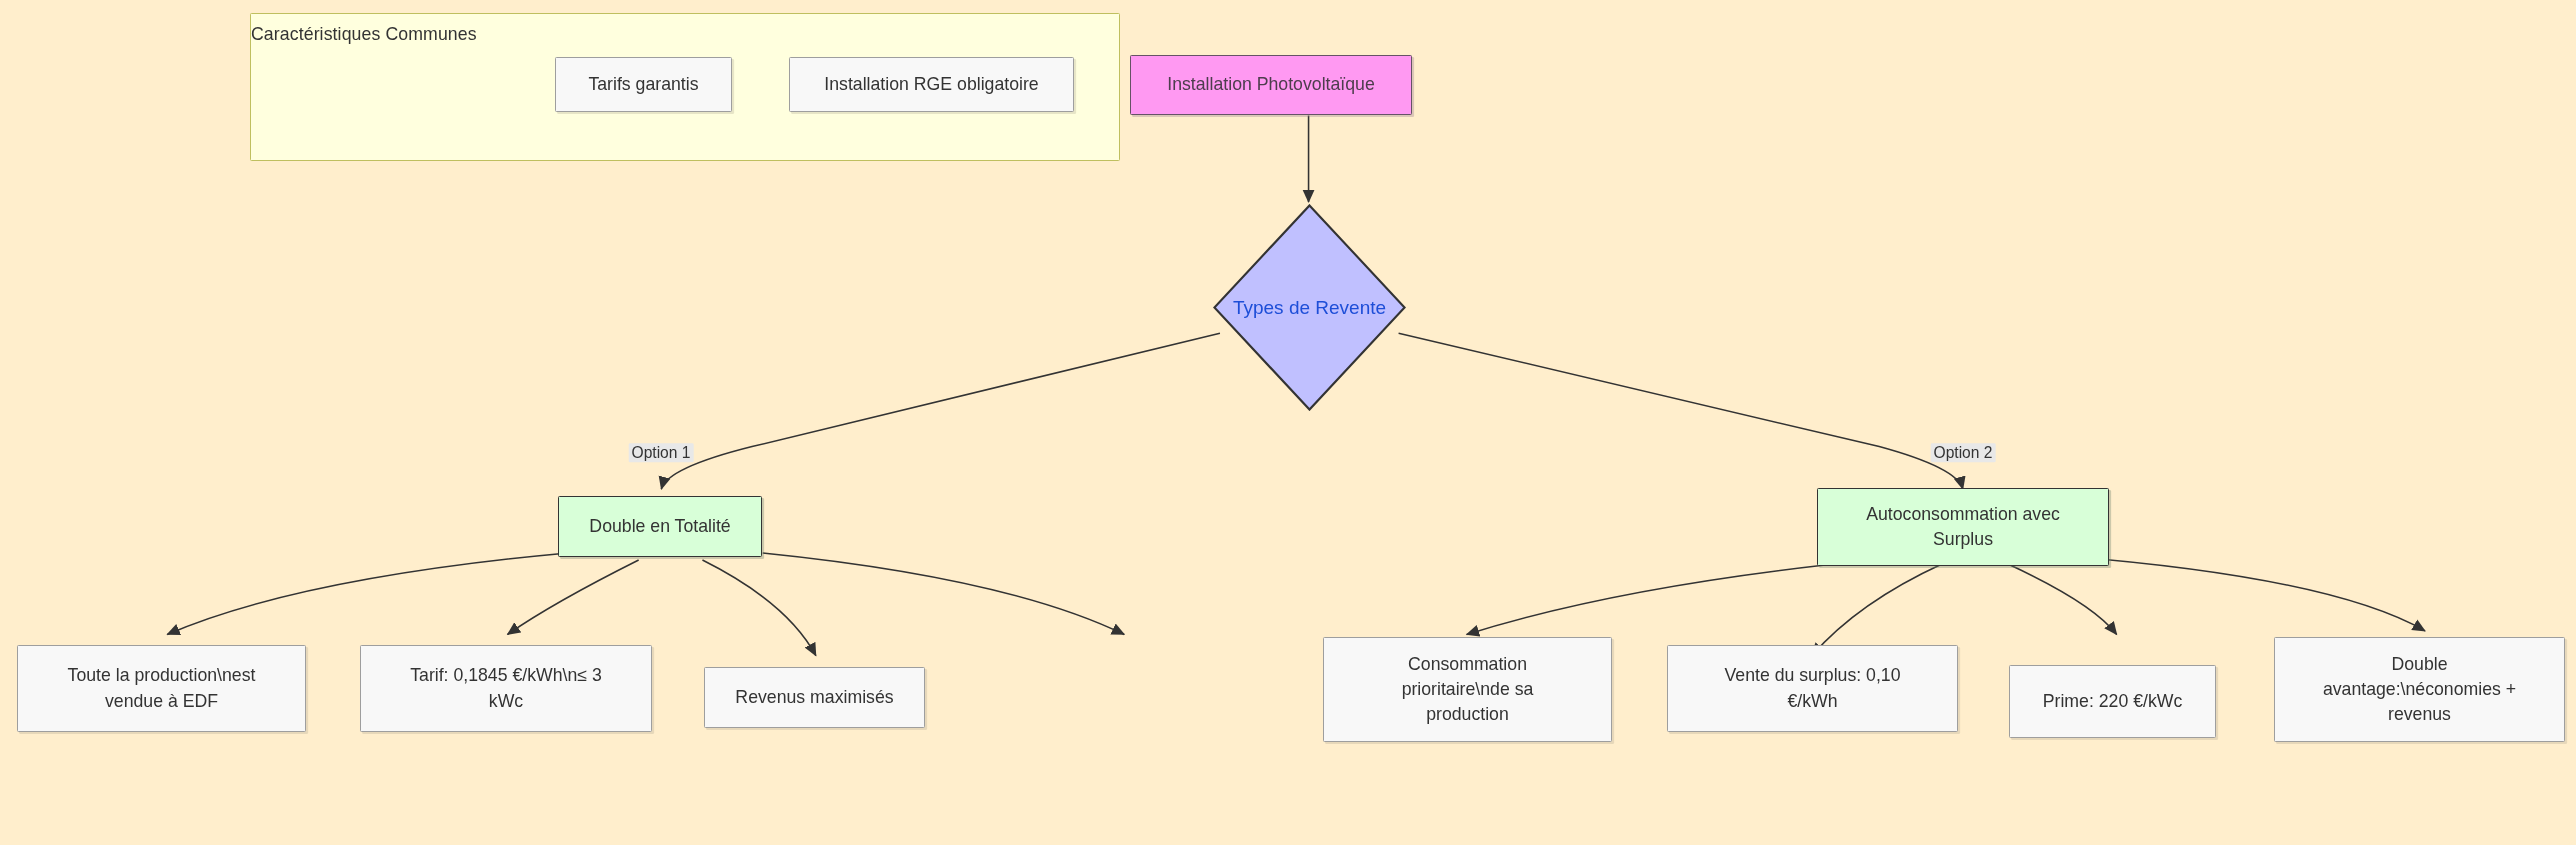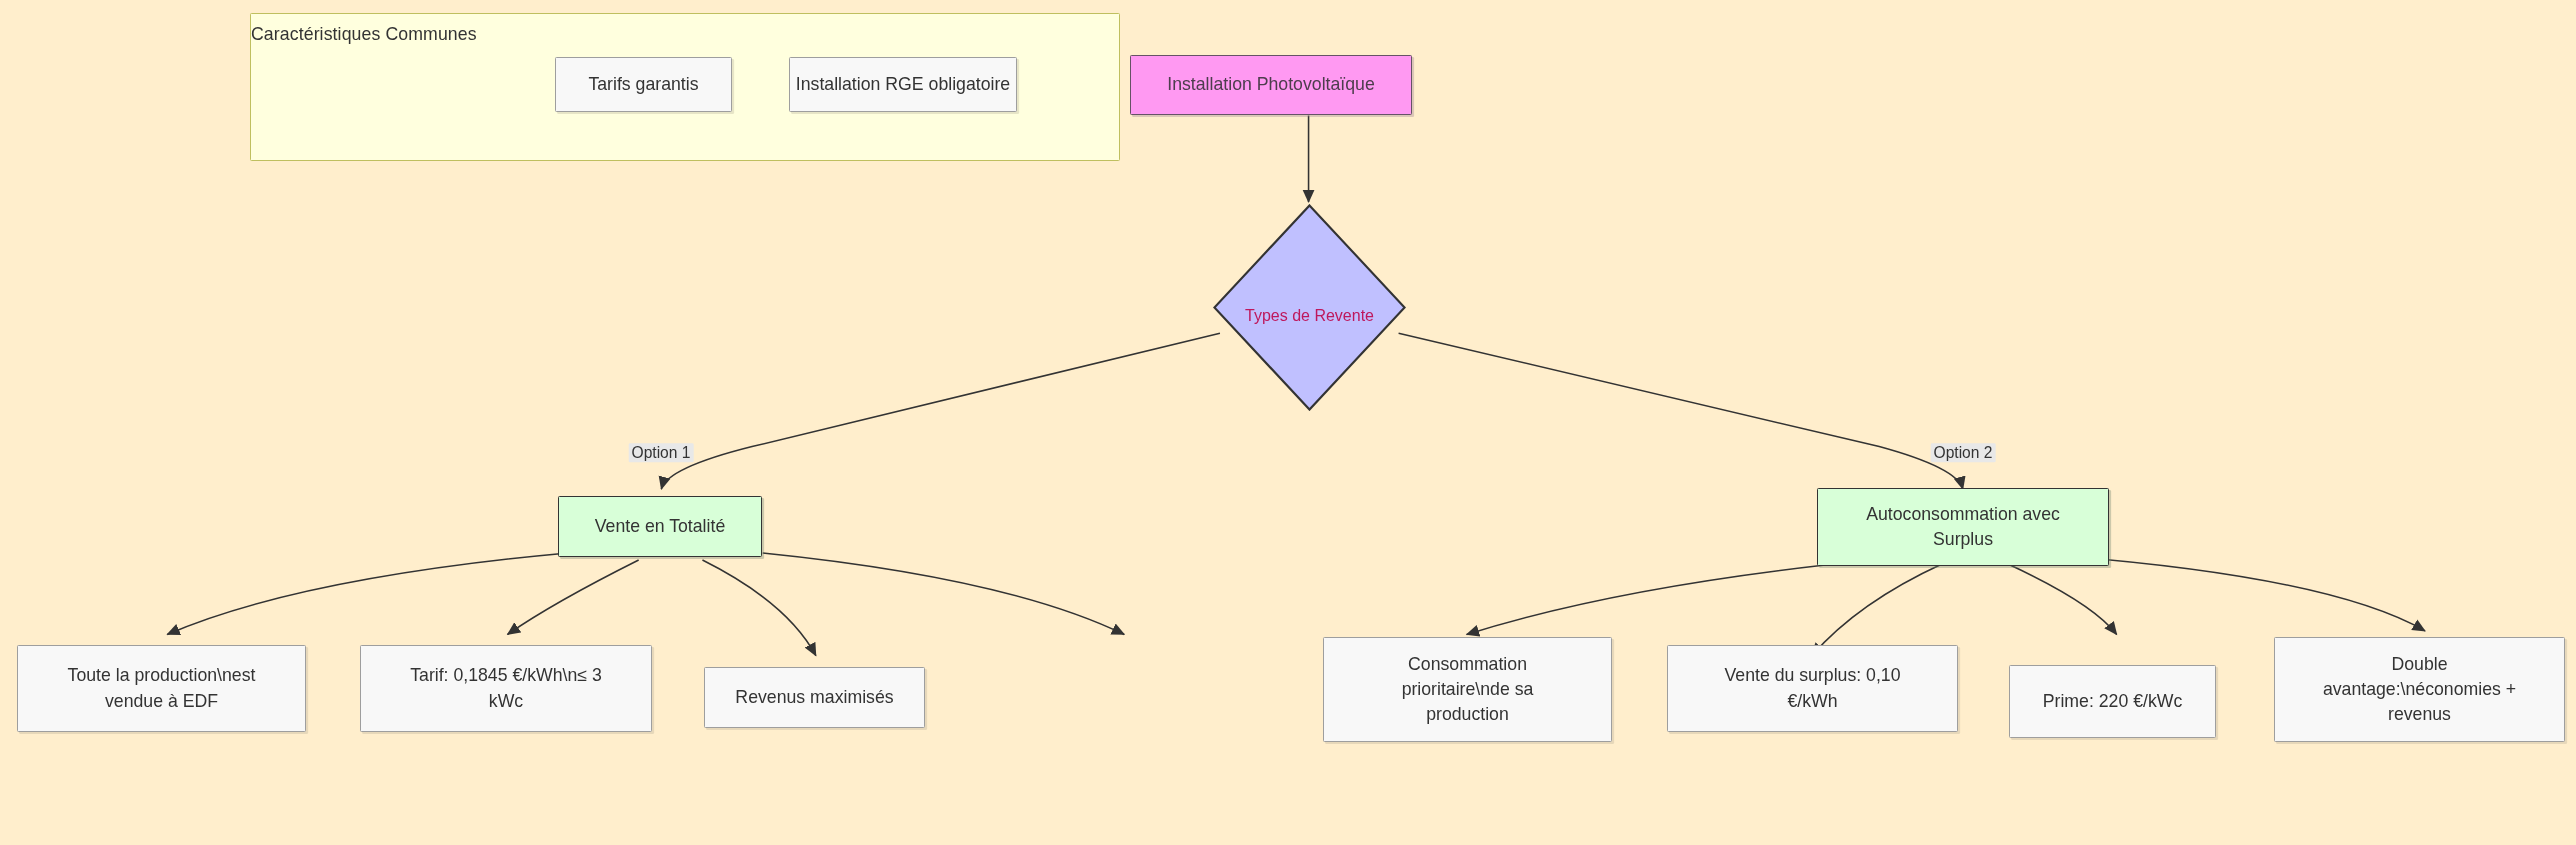--- a/index.html
+++ b/index.html
@@ -86,24 +86,23 @@
     left: 0; top: 0;
     width: 100%;
     height: 100%;
   }
   .diamond-label {
     position: absolute;
     left: 0; right: 0;
     top: 50%;
     transform: translateY(-50%);
     text-align: center;
-    font-size: 16px;
-    color: #be185d;
+    font-size: 19px;
+    color: #1d4ed8;
     pointer-events: none;
-    margin-top: 8px;
   }
 
   
   .edge-label {
     position: absolute;
     font-size: 15.6px;
     color: #333333;
     background: #e8e8e8;
     padding: 0.7px 2.8px;
     border-radius: 1.4px;
@@ -144,21 +143,21 @@
 
   <div class="cluster" style="left:250px; top:12.8px; width:870px; height:148px;">
     <div class="cluster-title">Caractéristiques Communes</div>
   </div>
 
 
   <div class="node node-plain" style="left:555px; top:57px; width:177px; height:55px;">
     <span>Tarifs garantis</span>
   </div>
 
-  <div class="node node-plain" style="left:789px; top:57px; width:228px; height:55px;">
+  <div class="node node-plain" style="left:789px; top:57px; width:285px; height:55px;">
     <span>Installation RGE obligatoire</span>
   </div>
 
   <div class="node node-pink" style="left:1130px; top:55px; width:282px; height:60px;">
     <span>Installation Photovoltaïque</span>
   </div>
 
   <div class="diamond-wrap" style="left:1213px; top:204px; width:193px; height:207px;">
     <svg class="diamond-shape" viewBox="0 0 272 292" preserveAspectRatio="none">
       <polygon points="136,2 270,146 136,290 2,146" fill="#c0c0ff" stroke="#333333" stroke-width="3"></polygon>
@@ -167,21 +166,21 @@
   </div>
 
   <div class="edge-label" style="left:661px; top:453px;">
     <span>Option 1</span>
   </div>
   <div class="edge-label" style="left:1963px; top:453px;">
     <span>Option 2</span>
   </div>
 
   <div class="node node-green" style="left:558px; top:496px; width:204px; height:61px;">
-    <span>Vente en Totalité</span>
+    <span>Double en Totalité</span>
   </div>
 
   <div class="node node-plain" style="left:17px; top:645px; width:289px; height:87px;">
     <span>Toute la production\nest
 vendue à EDF</span>
   </div>
 
   <div class="node node-plain" style="left:360px; top:645px; width:292px; height:87px;">
     <span>Tarif: 0,1845 €/kWh\n≤ 3
 kWc</span>

